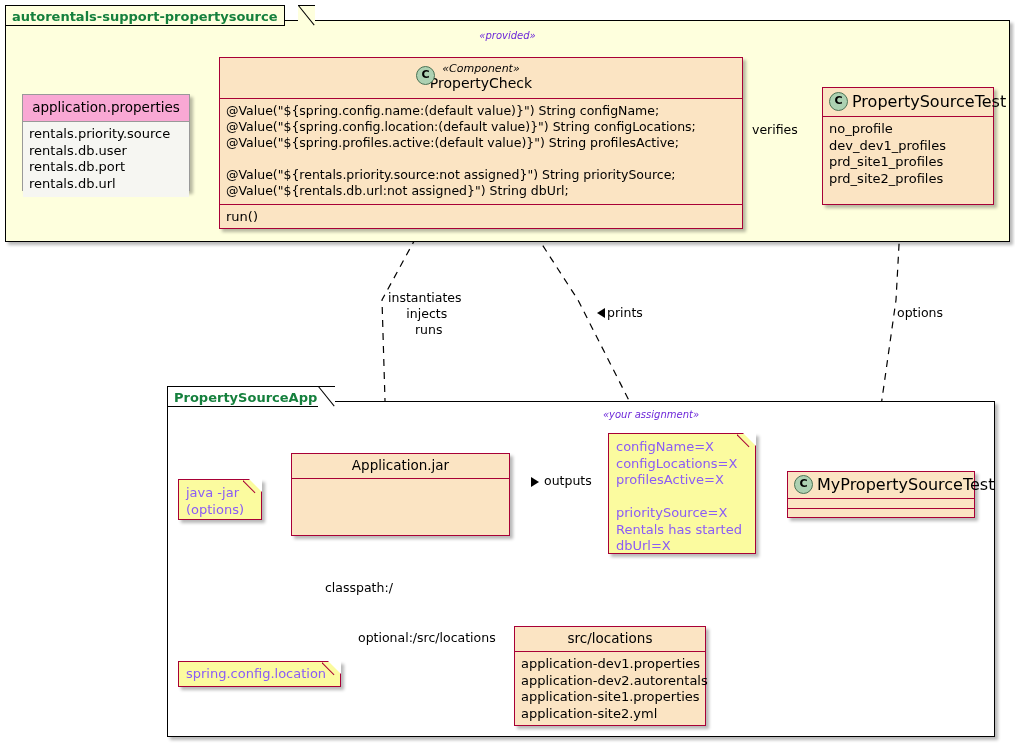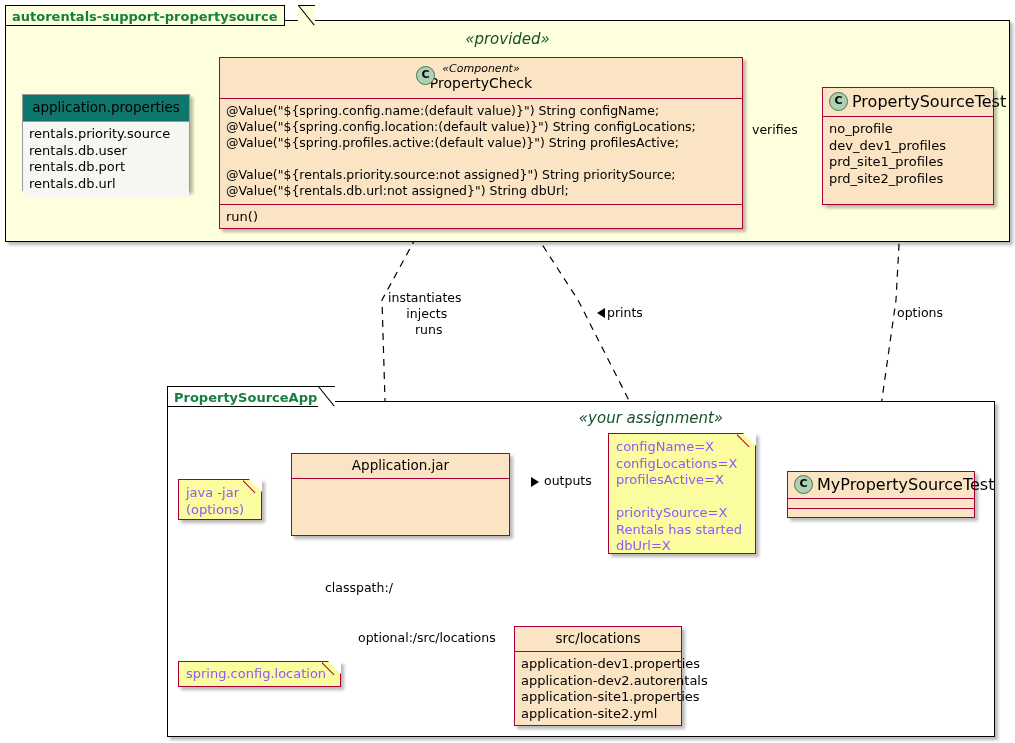--- a/index.html
+++ b/index.html
@@ -49,22 +49,22 @@
     border: 1px solid #000000;
     background: #FEFFDD;
     box-shadow: 3px 3px 3px rgba(0,0,0,0.28);
     z-index: 1;
   }
   .pkg-body.white { background: #FFFFFF; }
 
   .stereo-top {
     position: absolute;
     font-style: italic;
-    font-size: 15px;
-    color: #14532d;
+    font-size: 10px;
+    color: #6d28d9;
     white-space: nowrap;
     z-index: 4;
   }
 
   
   .classbox {
     position: absolute;
     box-sizing: border-box;
     border: 1px solid #A80036;
     background: #FBE4C3;
@@ -234,21 +234,21 @@
     <span>autorentals-support-propertysource</span>
   </div>
   <div style="position:absolute; left:298px; top:5px; width:17px; height:22px; overflow:hidden; z-index:4;">
     <div style="position:absolute; left:0; top:0; width:17px; height:21px; background:#FEFFDD; border-top:1px solid #000; border-right:0;"></div>
     <div style="position:absolute; left:-1px; top:-2px; width:28px; height:1px; background:#000; transform:rotate(51deg); transform-origin:0 0;"></div>
   </div>
 
   <div class="stereo-top" style="left:0; top:30px; width:1015px; text-align:center;">«provided»</div>
 
   <div class="classbox" style="left:22px; top:94px; width:168px; height:97px; background:#FFFFFF; border-color:#999999;">
-    <div class="hdr" style="background:#0f766e; padding:4px 8px 5px 8px;">
+    <div class="hdr" style="background:#f9a8d4; padding:4px 8px 5px 8px;">
       <div class="cname" style="font-size:13.5px;">application.properties</div>
     </div>
     <div class="sep" style="border-top-color:#999999;"></div>
     <div class="body" style="background:#F6F6F2; font-size:13px;"><span>rentals.priority.source</span>
 <span>rentals.db.user</span>
 <span>rentals.db.port</span>
 <span>rentals.db.url</span></div>
   </div>
 
   <div class="classbox" style="left:219px; top:57px; width:524px; height:172px;">
@@ -315,21 +315,21 @@
       <div class="cname">MyPropertySourceTest</div>
     </div>
     <div class="sep"></div>
     <div class="body empty"></div>
     <div class="sep"></div>
     <div class="body empty"></div>
   </div>
 
   <div class="note" style="left:178px; top:661px; width:163px; height:26px; padding:4px 7px;"><div class="fold"></div><div class="fold-line"></div><span>spring.config.location</span></div>
 
-  <div class="classbox" style="left:514px; top:626px; width:168px; height:100px;">
+  <div class="classbox" style="left:514px; top:626px; width:192px; height:100px;">
     <div class="hdr" style="padding:3px 8px 4px 8px;">
       <div class="cname" style="font-size:13.5px;">src/locations</div>
     </div>
     <div class="sep"></div>
     <div class="body"><span>application-dev1.properties</span>
 <span>application-dev2.autorentals</span>
 <span>application-site1.properties</span>
 <span>application-site2.yml</span></div>
   </div>
 

